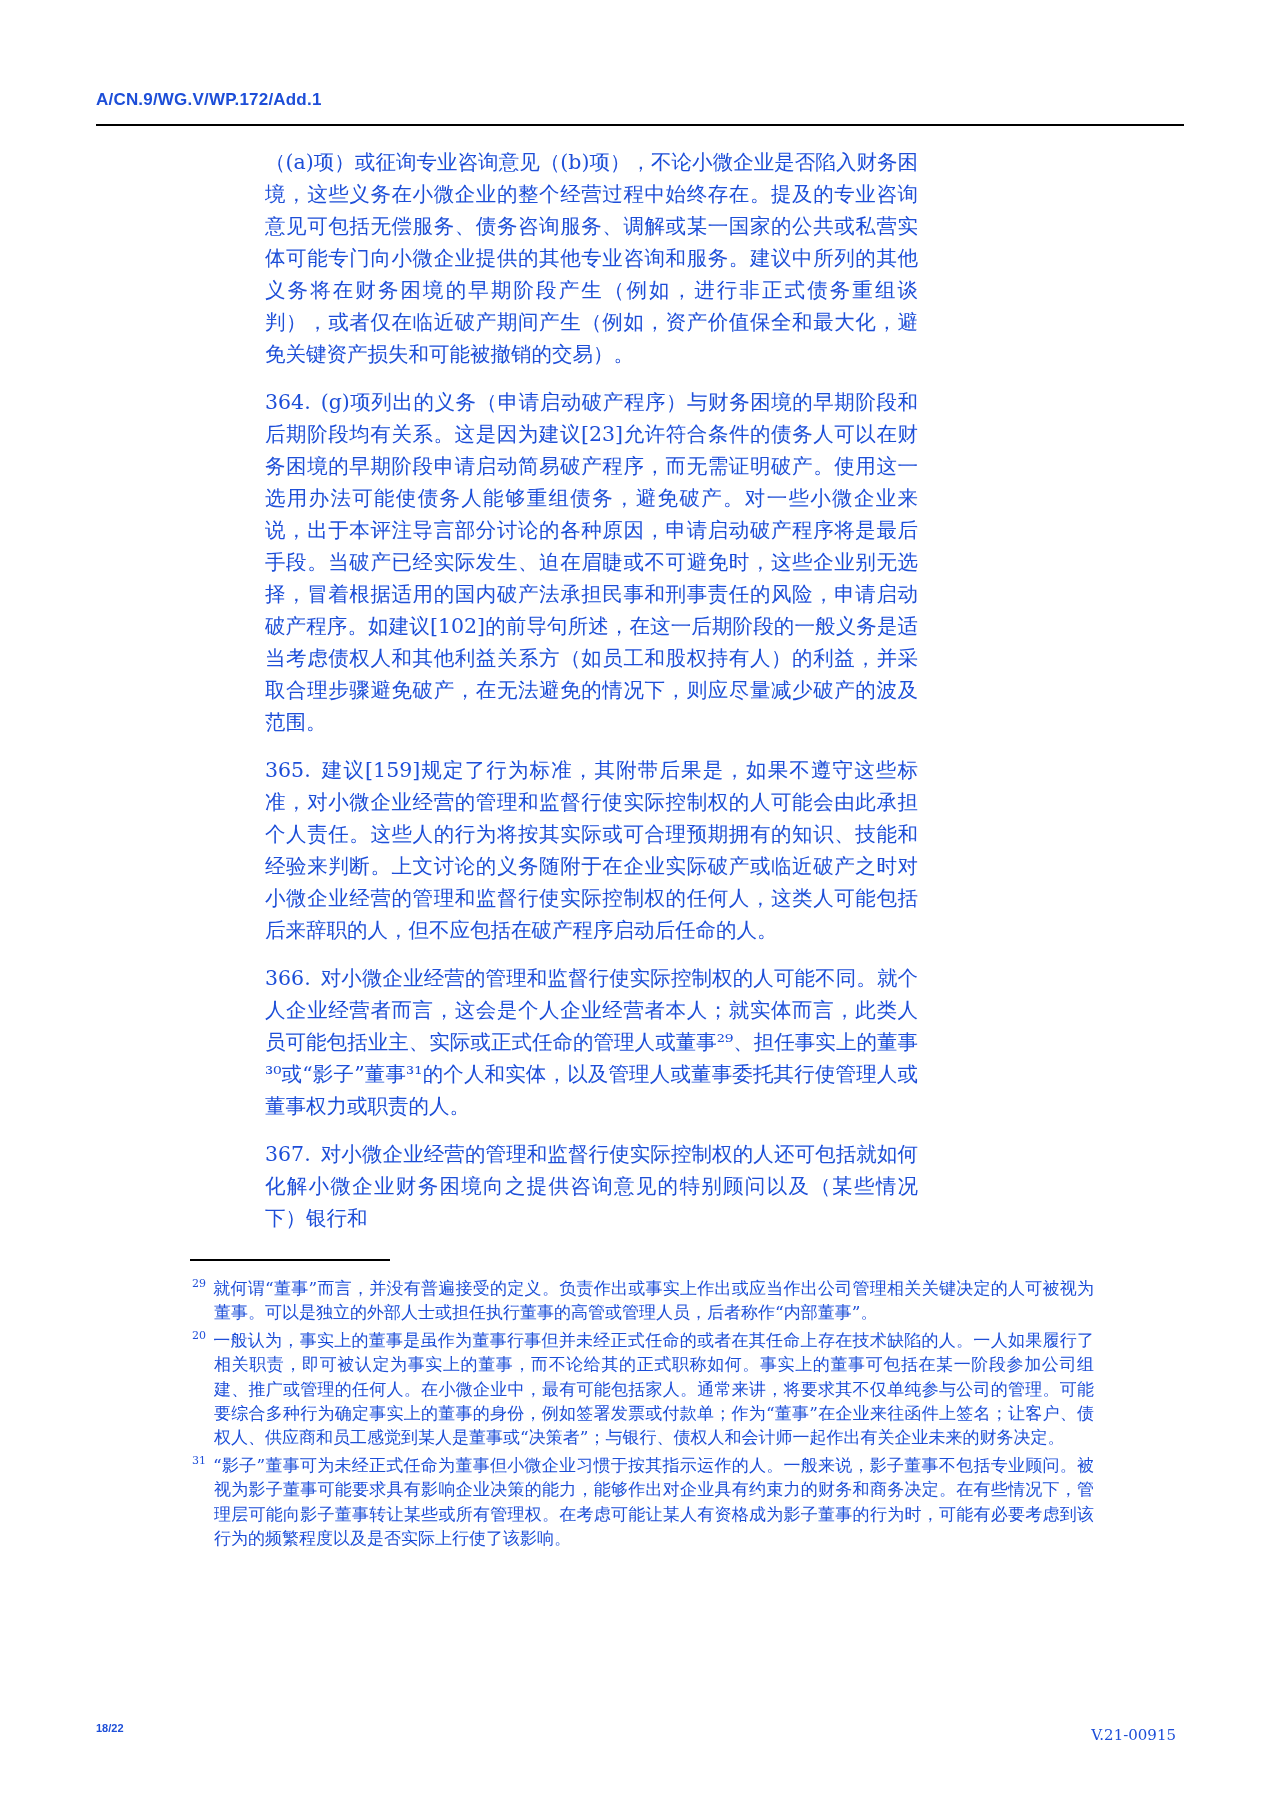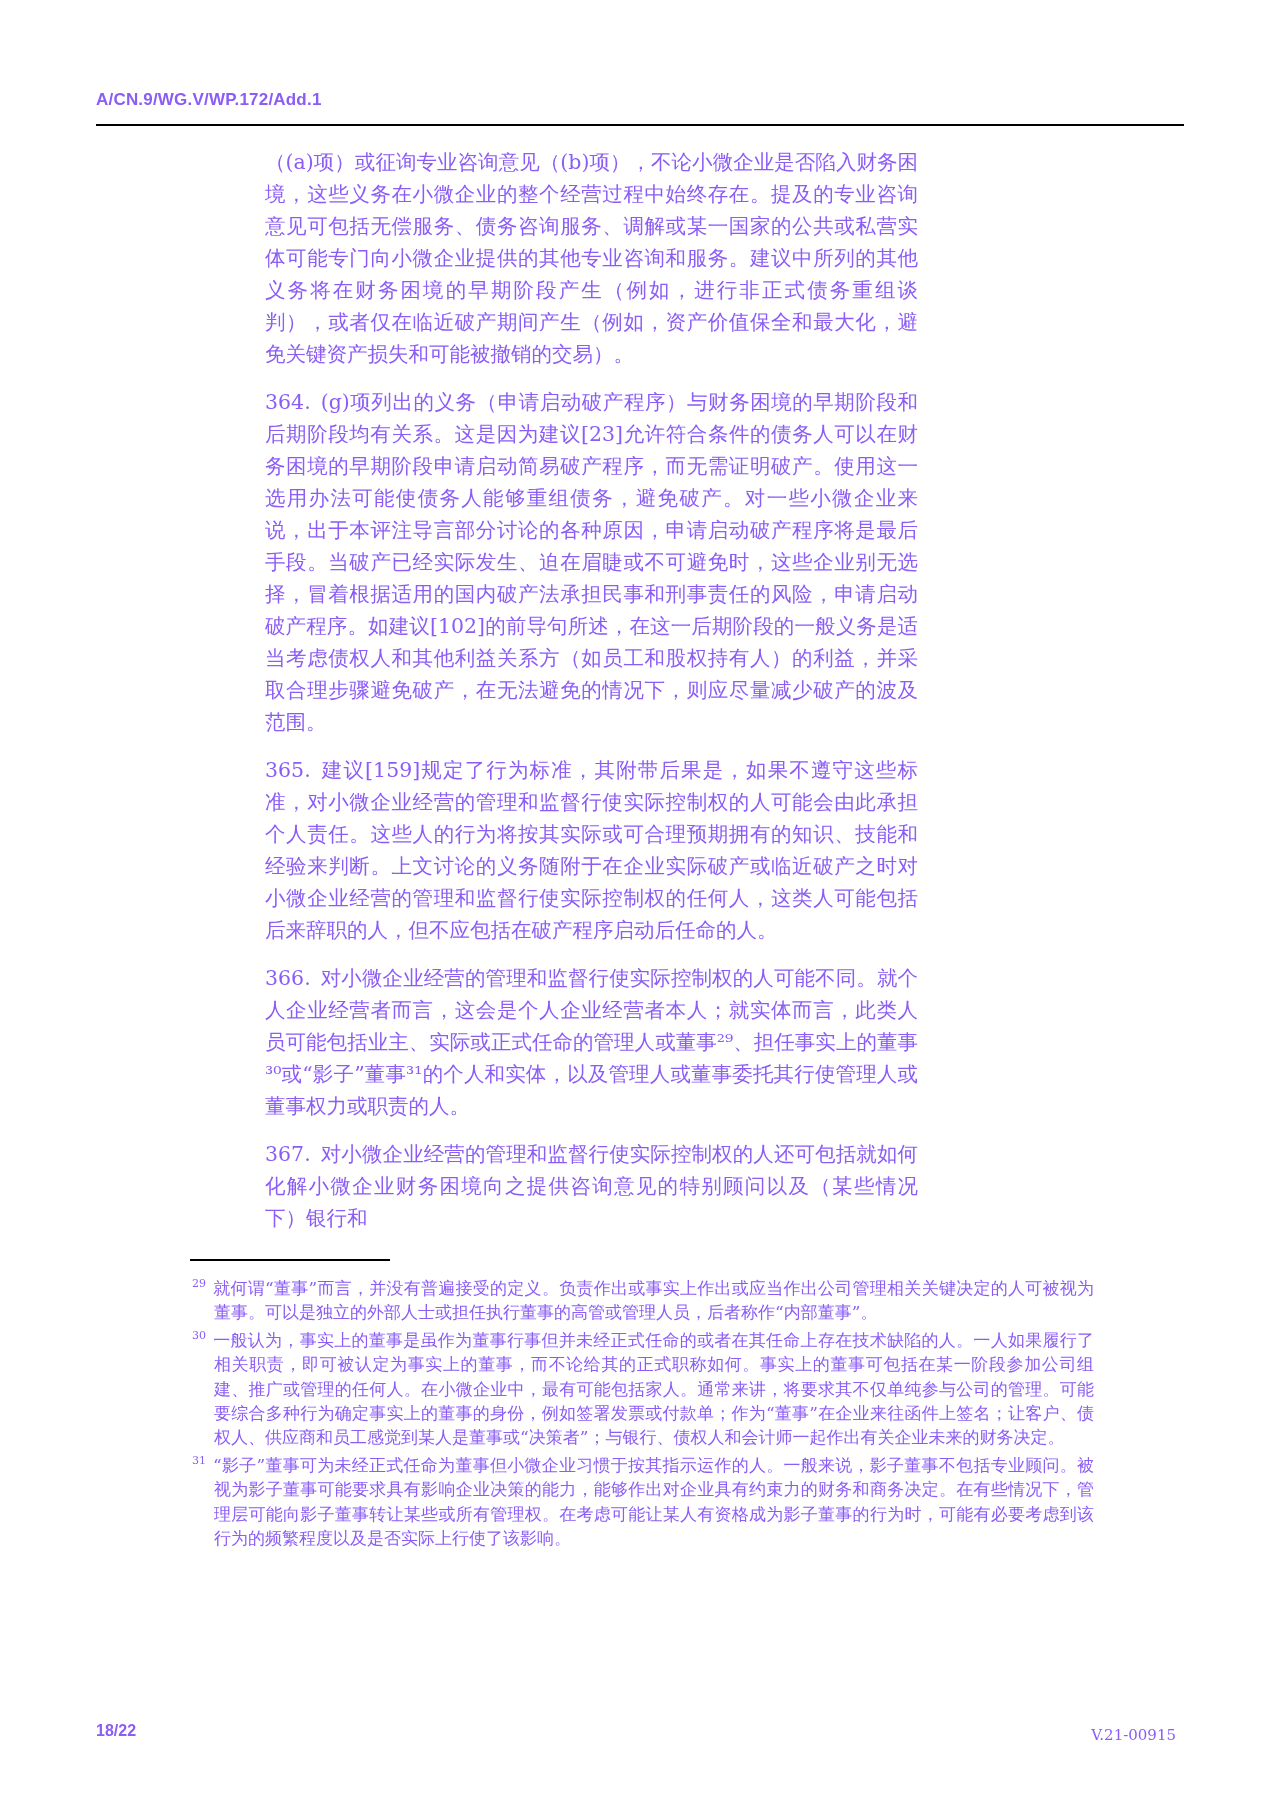--- a/index.html
+++ b/index.html
@@ -1,21 +1,21 @@
 <!DOCTYPE html>
 <html><head>
 <meta charset="utf-8">
 <style>
   html, body { margin: 0; padding: 0; background: #ffffff; }
   .page {
     position: relative;
     width: 1280px;
     height: 1809px;
     background: #ffffff;
-    color: #8b5cf6;
+    color: #1d4ed8;
     font-family: "DejaVu Serif", serif;
     overflow: hidden;
   }
   .doc-symbol {
     position: absolute;
     left: 96px;
     top: 90px;
     font-family: "Liberation Sans", "DejaVu Sans", sans-serif;
     font-weight: bold;
     font-size: 17px;
@@ -68,21 +68,21 @@
     vertical-align: super;
     line-height: 0;
     margin-right: 7px;
   }
   .footer-page {
     position: absolute;
     left: 96px;
     top: 1722px;
     font-family: "Liberation Sans", "DejaVu Sans", sans-serif;
     font-weight: bold;
-    font-size: 16px;
+    font-size: 11px;
   }
   .footer-docid {
     position: absolute;
     right: 104px;
     top: 1726px;
     font-size: 15px;
     font-family: "DejaVu Serif", serif;
   }
 </style>
 </head>
@@ -98,20 +98,20 @@
     <p class="para"><span class="para-num">364.</span><span>(g)项列出的义务（申请启动破产程序）与财务困境的早期阶段和后期阶段均有关系。这是因为建议[23]允许符合条件的债务人可以在财务困境的早期阶段申请启动简易破产程序，而无需证明破产。使用这一选用办法可能使债务人能够重组债务，避免破产。对一些小微企业来说，出于本评注导言部分讨论的各种原因，申请启动破产程序将是最后手段。当破产已经实际发生、迫在眉睫或不可避免时，这些企业别无选择，冒着根据适用的国内破产法承担民事和刑事责任的风险，申请启动破产程序。如建议[102]的前导句所述，在这一后期阶段的一般义务是适当考虑债权人和其他利益关系方（如员工和股权持有人）的利益，并采取合理步骤避免破产，在无法避免的情况下，则应尽量减少破产的波及范围。</span></p>
     <p class="para"><span class="para-num">365.</span><span>建议[159]规定了行为标准，其附带后果是，如果不遵守这些标准，对小微企业经营的管理和监督行使实际控制权的人可能会由此承担个人责任。这些人的行为将按其实际或可合理预期拥有的知识、技能和经验来判断。上文讨论的义务随附于在企业实际破产或临近破产之时对小微企业经营的管理和监督行使实际控制权的任何人，这类人可能包括后来辞职的人，但不应包括在破产程序启动后任命的人。</span></p>
     <p class="para"><span class="para-num">366.</span><span>对小微企业经营的管理和监督行使实际控制权的人可能不同。就个人企业经营者而言，这会是个人企业经营者本人；就实体而言，此类人员可能包括业主、实际或正式任命的管理人或董事²⁹、担任事实上的董事³⁰或“影子”董事³¹的个人和实体，以及管理人或董事委托其行使管理人或董事权力或职责的人。</span></p>
     <p class="para"><span class="para-num">367.</span><span>对小微企业经营的管理和监督行使实际控制权的人还可包括就如何化解小微企业财务困境向之提供咨询意见的特别顾问以及（某些情况下）银行和</span></p>
   </div>
 
   <div class="footnote-sep"></div>
 
   <div class="footnotes">
     <p class="footnote"><span class="fn-num">29</span><span>就何谓“董事”而言，并没有普遍接受的定义。负责作出或事实上作出或应当作出公司管理相关关键决定的人可被视为董事。可以是独立的外部人士或担任执行董事的高管或管理人员，后者称作“内部董事”。</span></p>
-    <p class="footnote"><span class="fn-num">30</span><span>一般认为，事实上的董事是虽作为董事行事但并未经正式任命的或者在其任命上存在技术缺陷的人。一人如果履行了相关职责，即可被认定为事实上的董事，而不论给其的正式职称如何。事实上的董事可包括在某一阶段参加公司组建、推广或管理的任何人。在小微企业中，最有可能包括家人。通常来讲，将要求其不仅单纯参与公司的管理。可能要综合多种行为确定事实上的董事的身份，例如签署发票或付款单；作为“董事”在企业来往函件上签名；让客户、债权人、供应商和员工感觉到某人是董事或“决策者”；与银行、债权人和会计师一起作出有关企业未来的财务决定。</span></p>
+    <p class="footnote"><span class="fn-num">20</span><span>一般认为，事实上的董事是虽作为董事行事但并未经正式任命的或者在其任命上存在技术缺陷的人。一人如果履行了相关职责，即可被认定为事实上的董事，而不论给其的正式职称如何。事实上的董事可包括在某一阶段参加公司组建、推广或管理的任何人。在小微企业中，最有可能包括家人。通常来讲，将要求其不仅单纯参与公司的管理。可能要综合多种行为确定事实上的董事的身份，例如签署发票或付款单；作为“董事”在企业来往函件上签名；让客户、债权人、供应商和员工感觉到某人是董事或“决策者”；与银行、债权人和会计师一起作出有关企业未来的财务决定。</span></p>
     <p class="footnote"><span class="fn-num">31</span><span>“影子”董事可为未经正式任命为董事但小微企业习惯于按其指示运作的人。一般来说，影子董事不包括专业顾问。被视为影子董事可能要求具有影响企业决策的能力，能够作出对企业具有约束力的财务和商务决定。在有些情况下，管理层可能向影子董事转让某些或所有管理权。在考虑可能让某人有资格成为影子董事的行为时，可能有必要考虑到该行为的频繁程度以及是否实际上行使了该影响。</span></p>
   </div>
 
   <div class="footer-page">18/22</div>
   <div class="footer-docid">V.21-00915</div>
 
 </div>
 
 </body></html>

